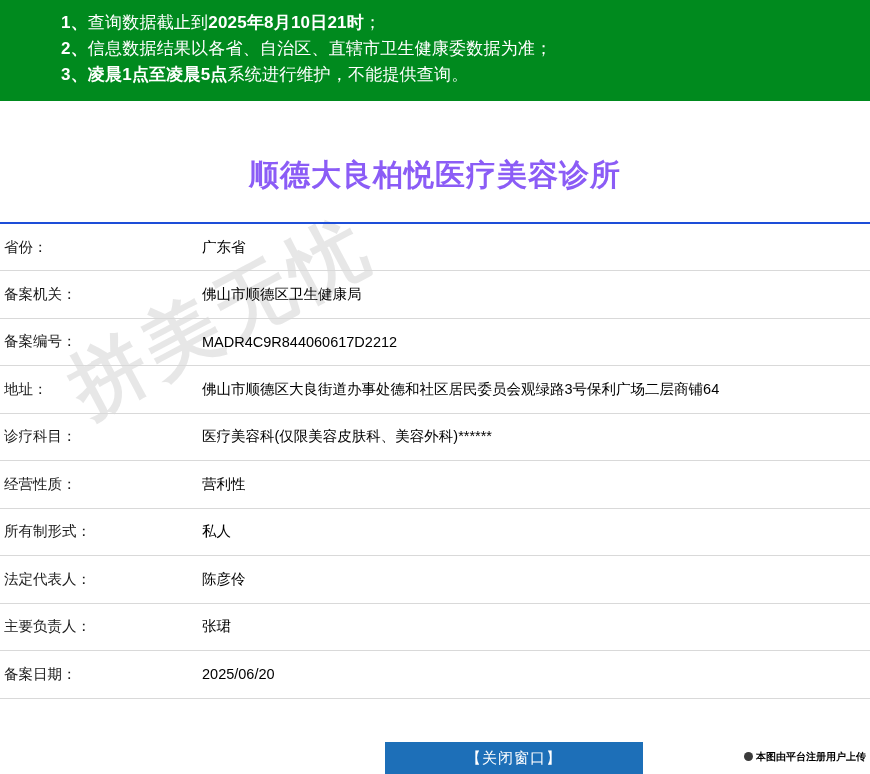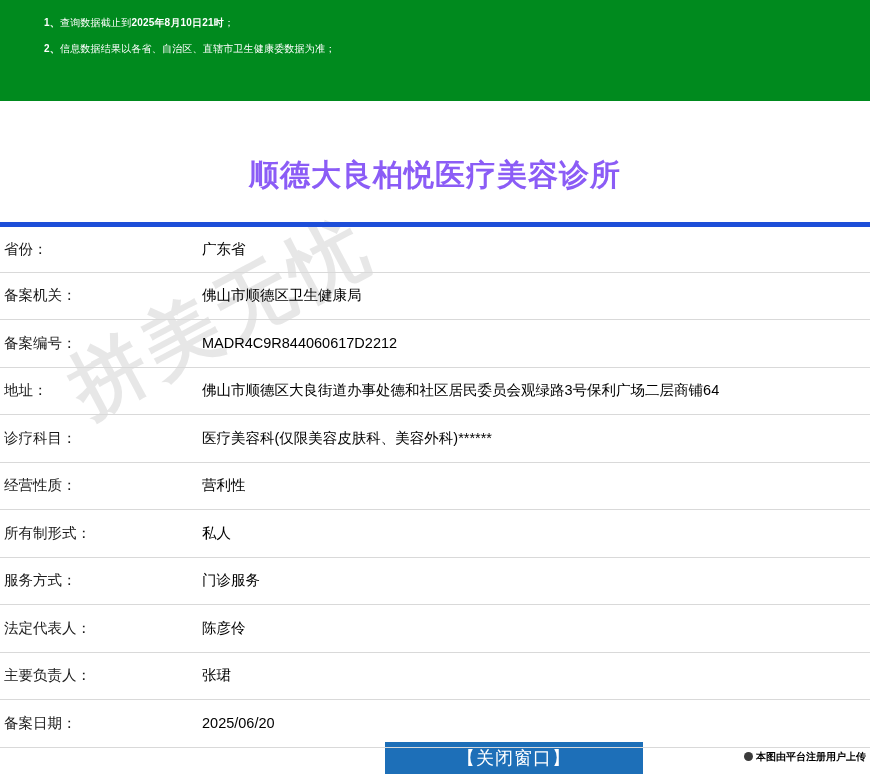--- a/index.html
+++ b/index.html
@@ -26,23 +26,23 @@
     color: #ffffff;
     padding: 10px 0 12px 0;
     height: 101px;
   }
   .notice ol {
     margin: 0;
     padding: 0;
     list-style: none;
   }
   .notice li {
-    font-size: 10px;
+    font-size: 17px;
     line-height: 26px;
-    padding-left: 44px;
+    padding-left: 61px;
     white-space: nowrap;
     letter-spacing: 0.2px;
   }
   .notice li .num { font-weight: bold; }
   .notice b { font-weight: bold; }
 
   
   .title {
     text-align: center;
     font-size: 30px;
@@ -70,21 +70,21 @@
   }
   .table td.label {
     width: 198px;
     padding-left: 4px;
     color: #1a1a1a;
   }
   .table td.value {
     padding-left: 4px;
     color: #000000;
   }
-  .table tr:first-child td { border-top: 5px solid #1d4ed8; }
+  .table tr:first-child td { border-top: 2px solid #1d4ed8; }
 
   
   .watermark {
     position: absolute;
     left: 86px;
     top: 246px;
     width: 420px;
     height: 230px;
     z-index: 1;
     pointer-events: none;
@@ -107,21 +107,21 @@
   }
   .close-btn {
     position: absolute;
     left: 385px;
     top: 0;
     width: 258px;
     height: 32px;
     background: #1d6fb8;
     border: none;
     color: #ffffff;
-    font-size: 18px;
+    font-size: 15px;
     font-family: "Liberation Sans", "DejaVu Sans", sans-serif;
     cursor: pointer;
     letter-spacing: 1px;
   }
   .upload-note {
     position: absolute;
     right: 4px;
     top: 8px;
     font-size: 10px;
     color: #000000;
@@ -145,20 +145,23 @@
 <div id="page">
 
   <div class="notice">
     <ol>
       <li>
         <span class="num">1、</span><span>查询数据截止到</span><b>2025年8月10日21时</b><span>；</span>
       </li>
       <li>
         <span class="num">2、</span><span>信息数据结果以各省、自治区、直辖市卫生健康委数据为准；</span>
       </li>
+      <li>
+        <span class="num">3、</span><b>凌晨1点至凌晨5点</b><span>系统进行维护，不能提供查询。</span>
+      </li>
     </ol>
   </div>
 
   <div class="title">顺德大良柏悦医疗美容诊所</div>
 
   <div class="watermark">拼美无忧</div>
 
   <table class="table">
     <tbody>
       <tr>
@@ -181,24 +184,20 @@
         <td class="label">诊疗科目：</td>
         <td class="value">医疗美容科(仅限美容皮肤科、美容外科)******</td>
       </tr>
       <tr>
         <td class="label">经营性质：</td>
         <td class="value">营利性</td>
       </tr>
       <tr>
         <td class="label">所有制形式：</td>
         <td class="value">私人</td>
-      </tr>
-      <tr>
-        <td class="label">服务方式：</td>
-        <td class="value">门诊服务</td>
       </tr>
       <tr>
         <td class="label">法定代表人：</td>
         <td class="value">陈彦伶</td>
       </tr>
       <tr>
         <td class="label">主要负责人：</td>
         <td class="value">张珺</td>
       </tr>
       <tr>

